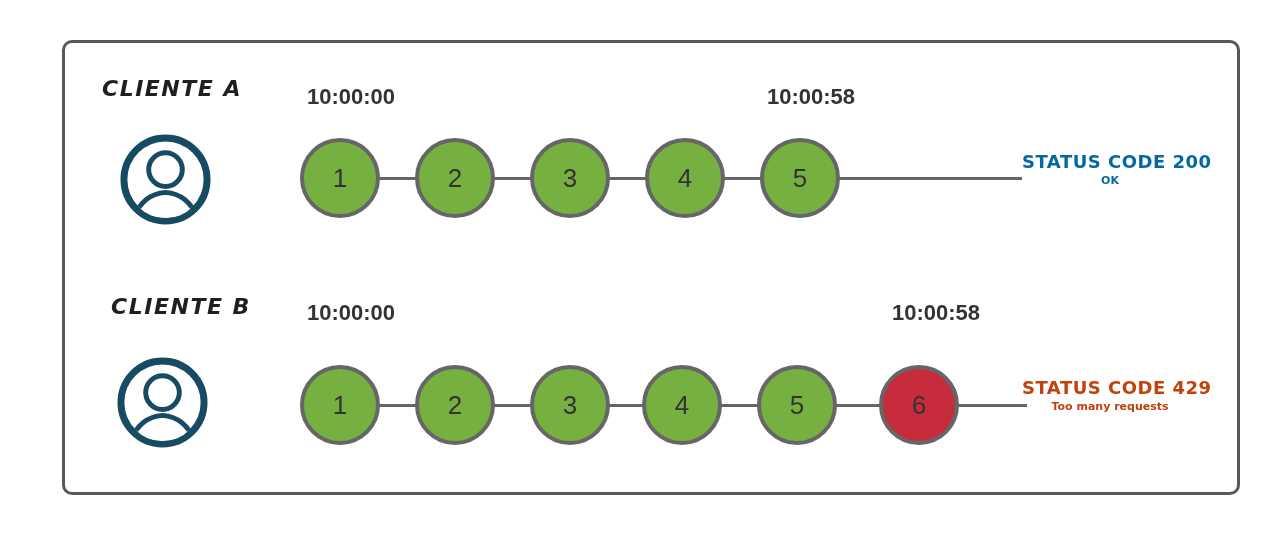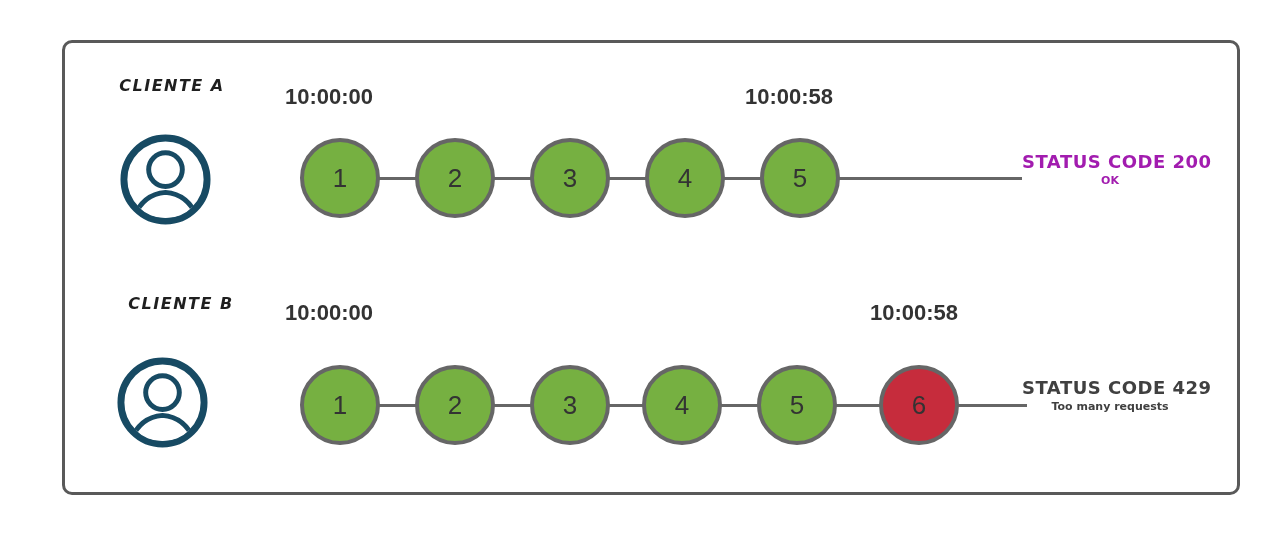--- a/index.html
+++ b/index.html
@@ -7,43 +7,43 @@
     position:relative;width:1280px;height:540px;background:#ffffff;overflow:hidden;
     font-family:"Liberation Sans",sans-serif;
   }
   .frame{
     position:absolute;left:62px;top:40px;width:1178px;height:455px;
     border:3px solid #595959;border-radius:10px;background:#ffffff;box-sizing:border-box;
   }
   .client-label{
     position:absolute;text-align:center;
     font-family:"DejaVu Sans",sans-serif;font-weight:700;font-style:italic;
-    font-size:16px;letter-spacing:1.5px;color:#1f1f1f;white-space:nowrap;
+    font-size:22px;letter-spacing:1.5px;color:#1f1f1f;white-space:nowrap;
   }
   .avatar{position:absolute;width:95px;height:95px;}
   .timestamp{
-    position:absolute;text-align:left;font-weight:700;font-size:22px;color:#333333;
+    position:absolute;text-align:right;font-weight:700;font-size:22px;color:#333333;
     font-family:"Liberation Sans",sans-serif;white-space:nowrap;
   }
   .tline{position:absolute;height:3px;background:#666666;}
   .circle{
     position:absolute;width:72px;height:72px;border:4px solid #666666;border-radius:50%;
     text-align:center;line-height:72px;font-size:26px;color:#333333;
     font-family:"Liberation Sans",sans-serif;box-sizing:content-box;
   }
   .circle.ok{background:#76b041;}
   .circle.blocked{background:#c62c3c;}
   .status{
     position:absolute;text-align:center;font-family:"DejaVu Sans",sans-serif;
     font-weight:700;line-height:1.15;white-space:nowrap;
   }
   .status .l1{font-size:18px;letter-spacing:0.5px;}
   .status .l2{font-size:11px;margin-top:2px;}
-  .status.ok{color:#a21caf;}
-  .status.err{color:#404040;}
+  .status.ok{color:#0369a1;}
+  .status.err{color:#c2410c;}
   .defs{position:absolute;width:0;height:0;overflow:hidden;}
 </style>
 </head>
 <body>
 
 <div class="canvas">
 
   <svg class="defs" aria-hidden="true">
     <defs>
       <clipPath id="pclip">

